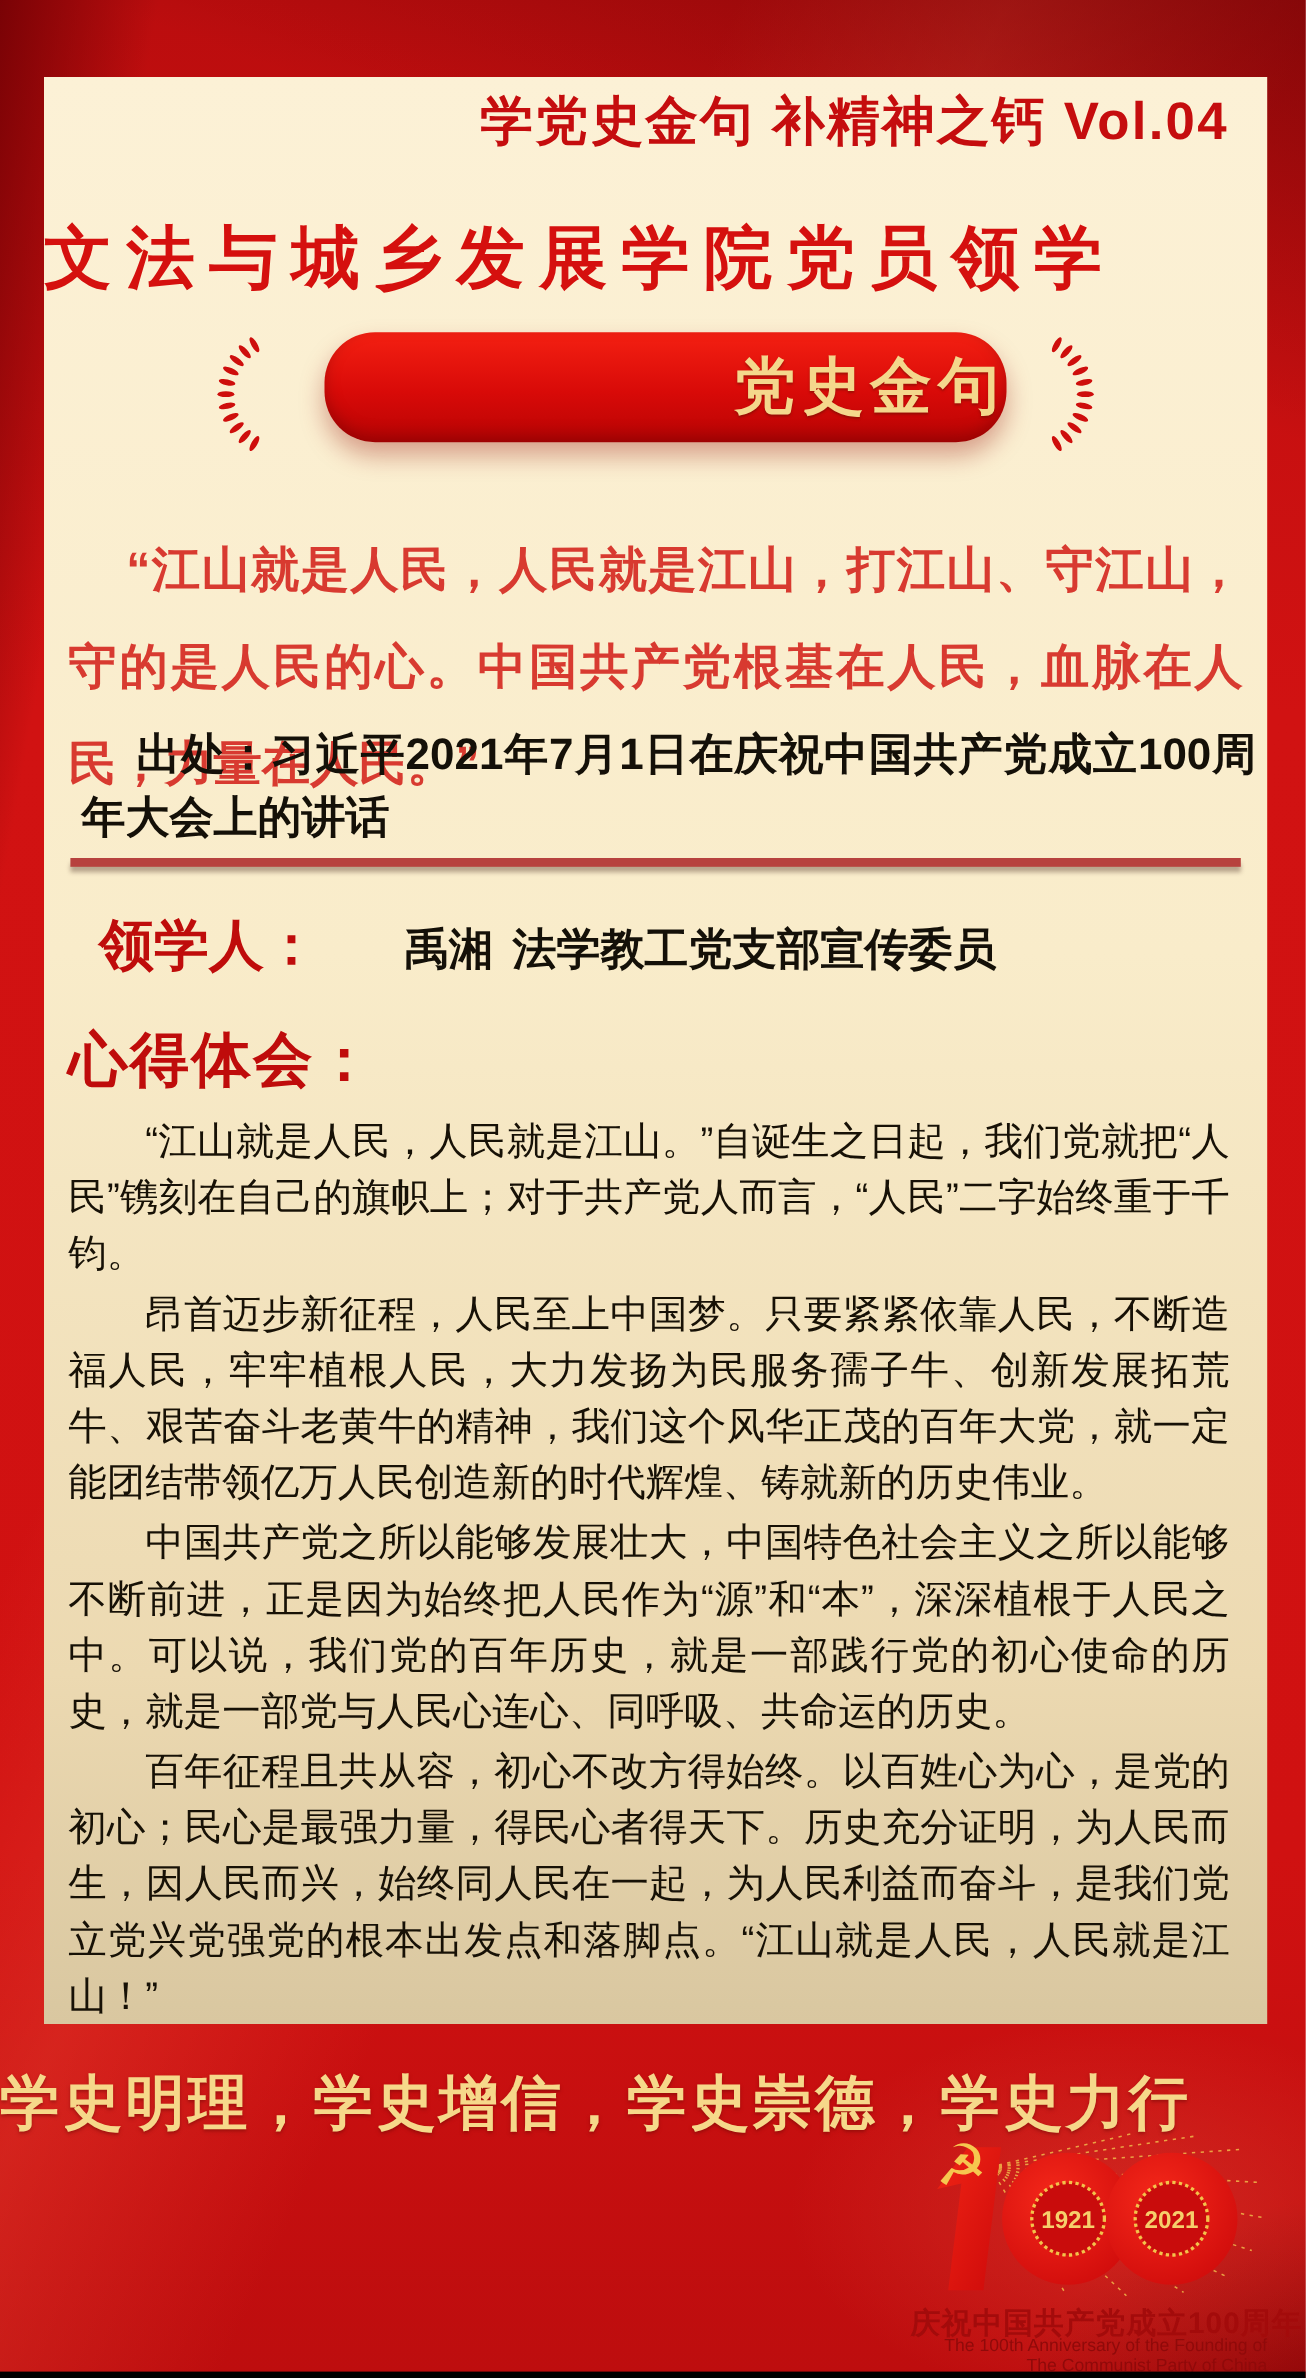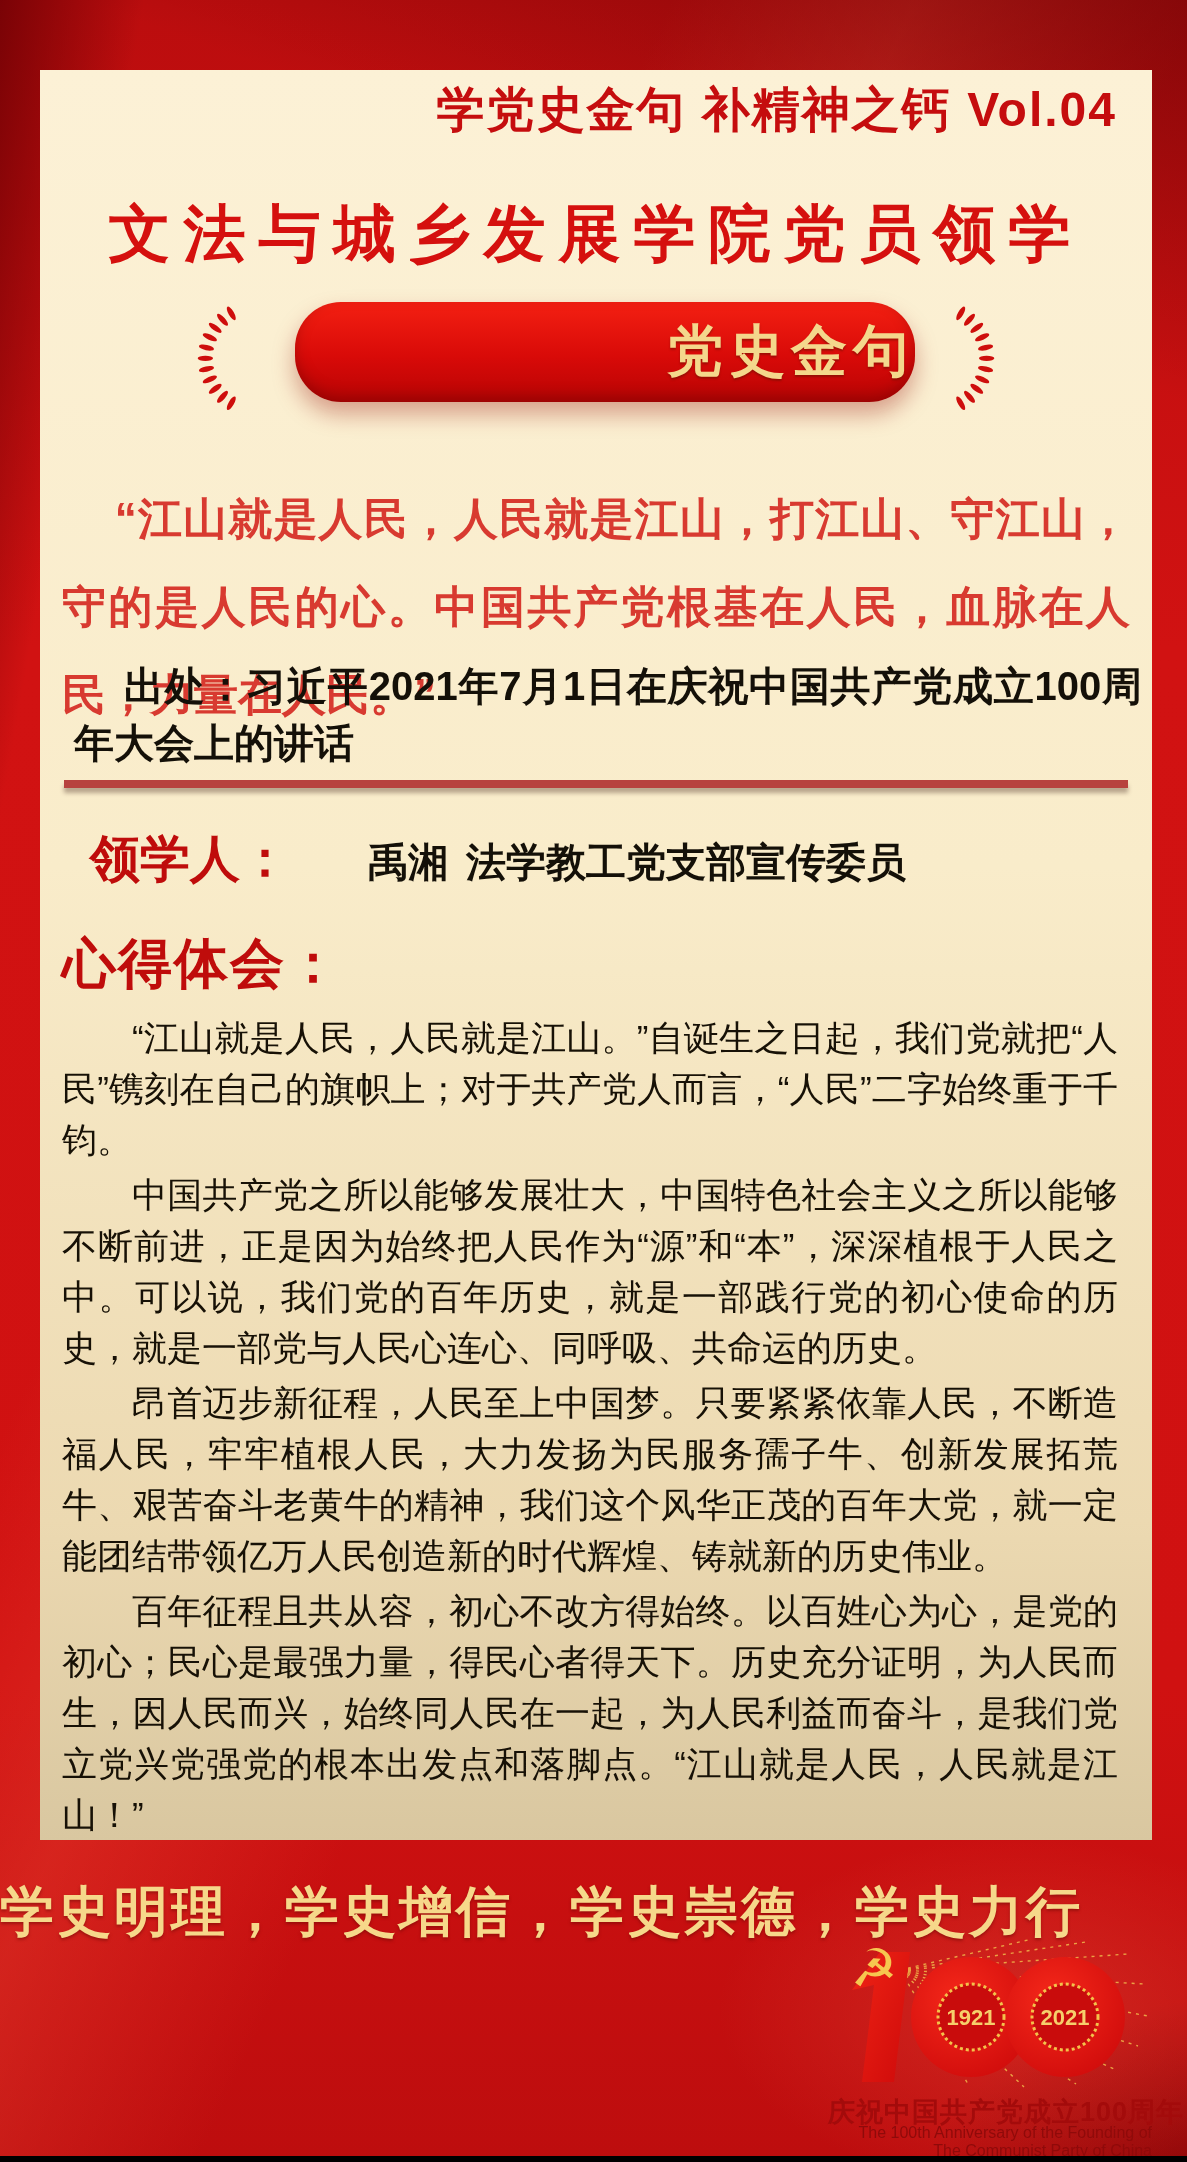--- a/index.html
+++ b/index.html
@@ -22,21 +22,21 @@
   
   .panel{
     position:absolute;left:40px;top:70px;width:1112px;height:1770px;
     background:linear-gradient(180deg,#fcf1d6 0%,#f9ecca 45%,#ecd9b1 82%,#d9c7a0 100%);
   }
   .series-header{
     position:absolute;top:8px;right:35px;
     font-size:48px;font-weight:700;letter-spacing:2px;color:#c50d0e;white-space:nowrap;
   }
   .main-title{
-    position:absolute;top:122px;left:0;width:100%;text-align:center;
+    position:absolute;top:122px;left:0;width:100%;
     font-size:62px;font-weight:900;letter-spacing:13px;color:#d5100e;white-space:nowrap;
   }
   .laurel{position:absolute;top:222px;width:64px;height:132px;}
   .laurel.left{left:150px;}
   .laurel.right{right:150px;transform:scaleX(-1);}
   .badge-btn{
     position:absolute;left:255px;top:232px;width:620px;height:100px;
     border-radius:46px;
     background:linear-gradient(180deg,#f42012 0%,#d80a08 55%,#b90404 100%);
     box-shadow:0 12px 22px rgba(150,12,6,.35), inset 0 -6px 14px rgba(90,0,0,.35);
@@ -147,22 +147,22 @@
     <div class="divider"></div>
 
     <div class="leader-row">
       <span class="leader-label">领学人：</span><span class="leader-value"><span class="nm">禹湘</span><span>法学教工党支部宣传委员</span></span>
     </div>
 
     <div class="reflection-heading">心得体会：</div>
 
     <div class="reflection-body">
       <p>“江山就是人民，人民就是江山。”自诞生之日起，我们党就把“人民”镌刻在自己的旗帜上；对于共产党人而言，“人民”二字始终重于千钧。</p>
+      <p>昂首迈步新征程，人民至上中国梦。只要紧紧依靠人民，不断造福人民，牢牢植根人民，大力发扬为民服务孺子牛、创新发展拓荒牛、艰苦奋斗老黄牛的精神，我们这个风华正茂的百年大党，就一定能团结带领亿万人民创造新的时代辉煌、铸就新的历史伟业。</p>
       <p>中国共产党之所以能够发展壮大，中国特色社会主义之所以能够不断前进，正是因为始终把人民作为“源”和“本”，深深植根于人民之中。可以说，我们党的百年历史，就是一部践行党的初心使命的历史，就是一部党与人民心连心、同呼吸、共命运的历史。</p>
-      <p>昂首迈步新征程，人民至上中国梦。只要紧紧依靠人民，不断造福人民，牢牢植根人民，大力发扬为民服务孺子牛、创新发展拓荒牛、艰苦奋斗老黄牛的精神，我们这个风华正茂的百年大党，就一定能团结带领亿万人民创造新的时代辉煌、铸就新的历史伟业。</p>
       <p>百年征程且共从容，初心不改方得始终。以百姓心为心，是党的初心；民心是最强力量，得民心者得天下。历史充分证明，为人民而生，因人民而兴，始终同人民在一起，为人民利益而奋斗，是我们党立党兴党强党的根本出发点和落脚点。“江山就是人民，人民就是江山！”</p>
     </div>
 
   </div>
 
   <div class="slogan">学史明理，学史增信，学史崇德，学史力行</div>
 
   <svg class="logo-100" viewBox="0 0 324 150">
     <defs>
       <radialGradient id="zeroGrad" cx="40%" cy="35%" r="75%">

